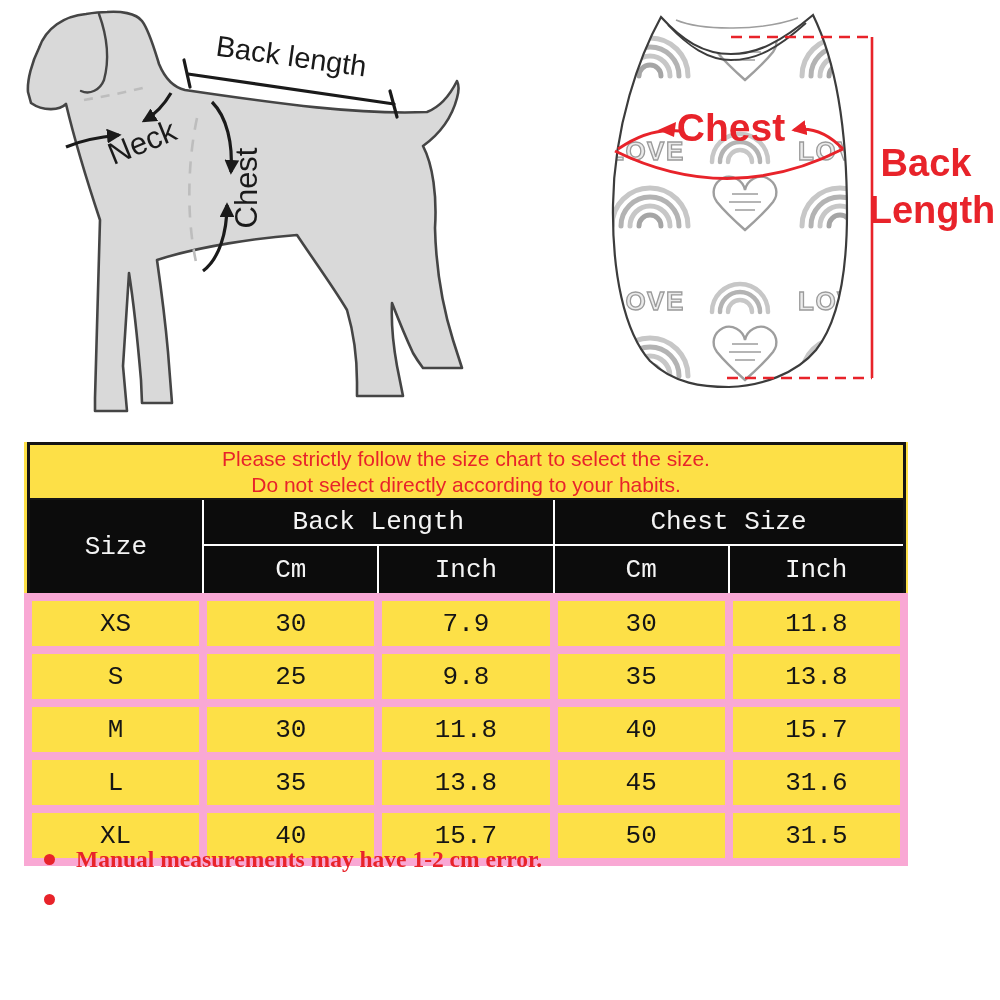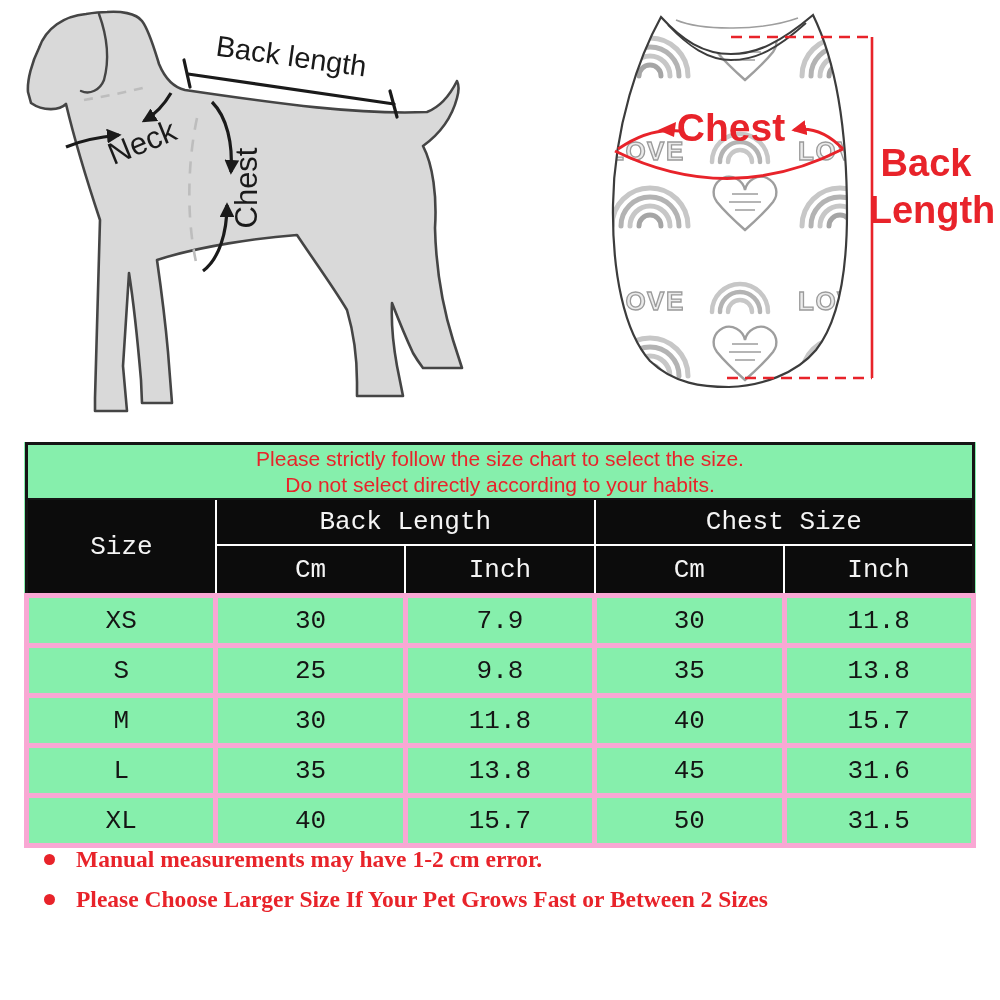--- a/index.html
+++ b/index.html
@@ -3,24 +3,24 @@
 <meta charset="utf-8">
 <style>
   html,body{margin:0;padding:0;background:#ffffff;}
   .canvas{position:relative;width:1000px;height:1000px;background:#ffffff;overflow:hidden;
           font-family:"Liberation Sans",sans-serif;}
   svg{position:absolute;left:0;top:0;}
   .dog-svg{left:0;top:0;}
   .vest-svg{left:0;top:0;}
 
   
-  .size-table{position:absolute;left:24px;top:442px;width:952px;border-collapse:collapse;
-              table-layout:fixed;background:#86efac;border:3px solid #151515;
+  .size-table{position:absolute;left:24px;top:442px;width:884px;border-collapse:collapse;
+              table-layout:fixed;background:#fde047;border:3px solid #151515;
               font-family:"Liberation Mono",monospace;color:#151515;}
-  .size-table td{border:5px solid #f9a8d4;text-align:center;padding:0;overflow:hidden;}
+  .size-table td{border:8px solid #f9a8d4;text-align:center;padding:0;overflow:hidden;}
   .size-table td.notice-cell{height:53px;border:2px solid #151515;
       font-family:"Liberation Sans",sans-serif;font-size:21px;line-height:26px;}
   .notice-text{color:#e8232a;}
   .size-table td.hblack{background:#0c0c0c;color:#f4f4f4;border:2px solid #ffffff;
       font-size:26px;}
   .size-table td.hblack.bb{border-bottom-color:#151515;}
   .size-table tr.hrow1 td{height:44px;}
   .size-table tr.hrow2 td{height:47px;margin-left:22px;}
   .size-table tr.brow td{height:45px;font-size:26px;}
 
@@ -218,17 +218,16 @@
     </tbody>
   </table>
 
   <div class="notes">
     <div class="note-line">
       <span class="dot"></span>
       <span>Manual measurements may have 1-2 cm error.</span>
     </div>
     <div class="note-line">
       <span class="dot"></span>
-      <span>Please Choose Larger Size If Your Pet Grows Fast or Between 2 Sizes</span>
     </div>
   </div>
 
 </div>
 
 </body></html>

